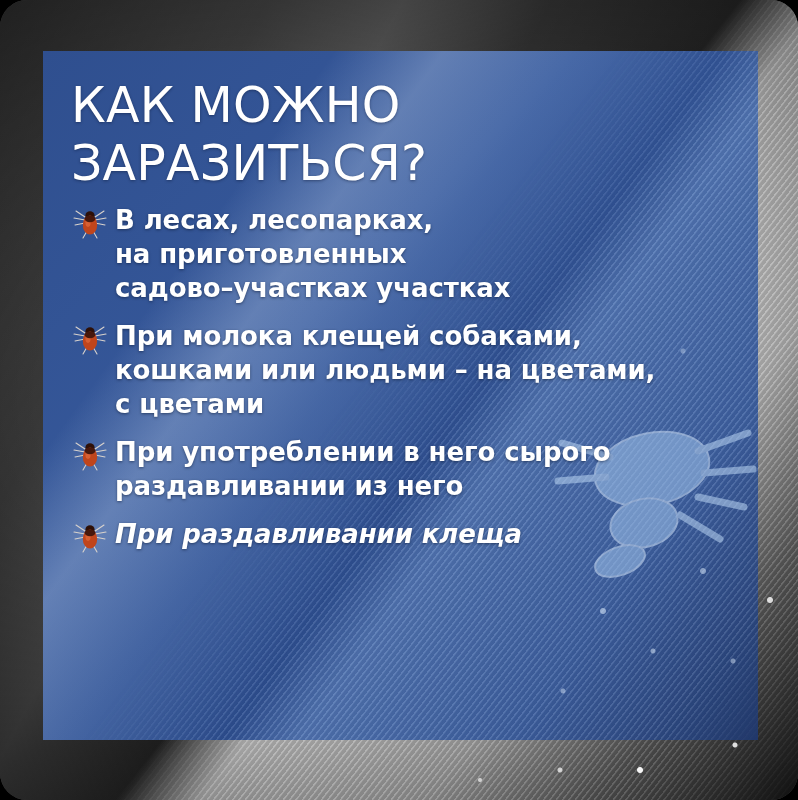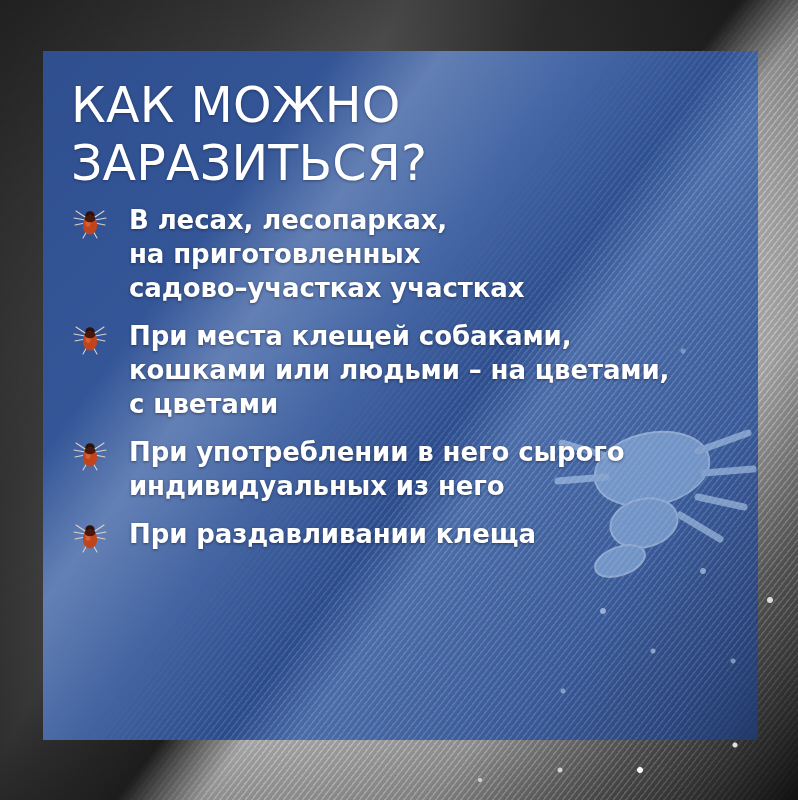--- a/index.html
+++ b/index.html
@@ -12,20 +12,21 @@
     font-family: "DejaVu Sans", "Liberation Sans", sans-serif;
   }
 
   
   #poster {
     position: relative;
     width: 798px;
     height: 800px;
     overflow: hidden;
     background: #2b2b2b;
+    border-radius: 27px;
   }
 
   
   .bg-photo {
     position: absolute;
     inset: 0;
     background:
       
       radial-gradient(ellipse 95% 70% at 50% 50%, rgba(0,0,0,0) 40%, rgba(0,0,0,0.55) 100%),
       
@@ -158,23 +159,22 @@
   
   .bullets {
     list-style: none;
     margin: 0;
     padding: 0;
   }
   .bullet {
     display: flex;
     align-items: flex-start;
     margin-bottom: 14px;
-    gap: 14px;
-  }
-  .bullet:last-child { margin-bottom: 0; }
+  }
+  .bullet:last-child { margin-bottom: 0; font-style: italic; }
   .tick-icon {
     flex: 0 0 auto;
     width: 38px;
     height: 38px;
     margin-top: 1px;
     margin-right: 6px;
   }
   .bullet-text {
     color: #ffffff;
     font-size: 26px;
@@ -248,41 +248,41 @@
               <path d="M14 13 L5 7 M14 16 L3 14 M14 19 L4 21"></path>
               <path d="M24 13 L33 7 M24 16 L35 14 M24 19 L34 21"></path>
               <path d="M16 27 L12 34 M22 27 L26 34"></path>
             </g>
             <ellipse cx="19" cy="11.5" rx="4.6" ry="4.2" fill="#2e1007"></ellipse>
             <ellipse cx="19" cy="21" rx="7.2" ry="9.6" fill="#c0451c"></ellipse>
             <ellipse cx="17" cy="18.5" rx="2.6" ry="4.4" fill="#e0683a" opacity=".75"></ellipse>
             <ellipse cx="19" cy="14.8" rx="5.4" ry="3.4" fill="#47180c"></ellipse>
           </svg>
           <div class="bullet-text">
-            <span class="line">При места клещей собаками,</span>
+            <span class="line">При молока клещей собаками,</span>
             <span class="line">кошками или людьми – на цветами,</span>
             <span class="line">с цветами</span>
           </div>
         </li>
 
         <li class="bullet">
           <svg class="tick-icon" viewBox="0 0 38 38">
             <g stroke="#d8d2cc" stroke-width="1.1" fill="none" stroke-linecap="round">
               <path d="M14 13 L5 7 M14 16 L3 14 M14 19 L4 21"></path>
               <path d="M24 13 L33 7 M24 16 L35 14 M24 19 L34 21"></path>
               <path d="M16 27 L12 34 M22 27 L26 34"></path>
             </g>
             <ellipse cx="19" cy="11.5" rx="4.6" ry="4.2" fill="#2e1007"></ellipse>
             <ellipse cx="19" cy="21" rx="7.2" ry="9.6" fill="#c0451c"></ellipse>
             <ellipse cx="17" cy="18.5" rx="2.6" ry="4.4" fill="#e0683a" opacity=".75"></ellipse>
             <ellipse cx="19" cy="14.8" rx="5.4" ry="3.4" fill="#47180c"></ellipse>
           </svg>
           <div class="bullet-text">
             <span class="line">При употреблении в него сырого</span>
-            <span class="line">индивидуальных из него</span>
+            <span class="line">раздавливании из него</span>
           </div>
         </li>
 
         <li class="bullet">
           <svg class="tick-icon" viewBox="0 0 38 38">
             <g stroke="#d8d2cc" stroke-width="1.1" fill="none" stroke-linecap="round">
               <path d="M14 13 L5 7 M14 16 L3 14 M14 19 L4 21"></path>
               <path d="M24 13 L33 7 M24 16 L35 14 M24 19 L34 21"></path>
               <path d="M16 27 L12 34 M22 27 L26 34"></path>
             </g>

